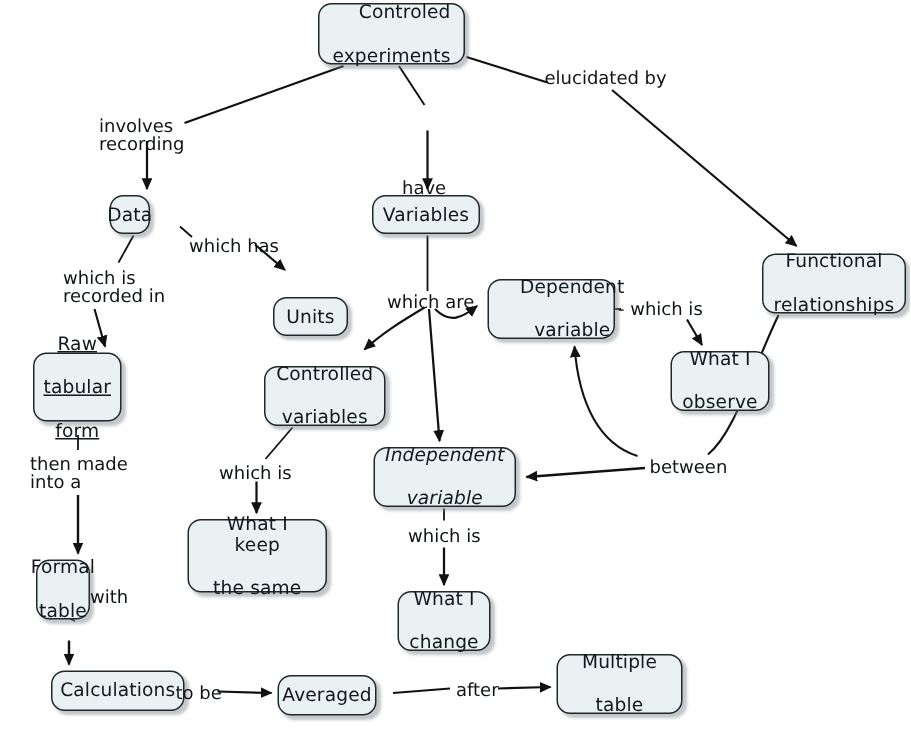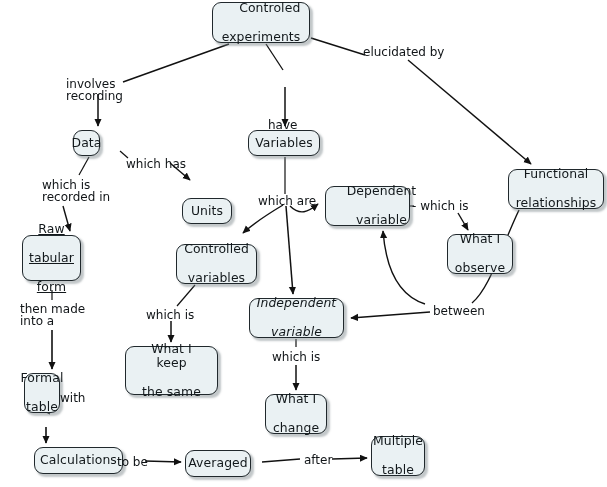--- a/index.html
+++ b/index.html
@@ -148,21 +148,21 @@
   </div>
 
   <div class="node" style="left:2px;top:447px;width:89px;height:27px;margin-left:32px;">
     <span>Calculations</span>
   </div>
 
   <div class="node" style="left:185px;top:450px;width:66px;height:27px;">
     <span>Averaged</span>
   </div>
 
-  <div class="node" style="left:371px;top:436px;width:54px;height:40px;">
+  <div class="node" style="left:371px;top:436px;width:84px;height:40px;">
     <span><span>Multiple</span><br><span>table</span></span>
   </div>
 
   <div class="elabel" style="left:66px;top:78px;width:64px;">
     <span>involves</span><br><span>recording</span>
   </div>
 
   <div class="elabel" style="left:268px;top:75px;margin-top:44px;">
     <span>have</span>
   </div>

